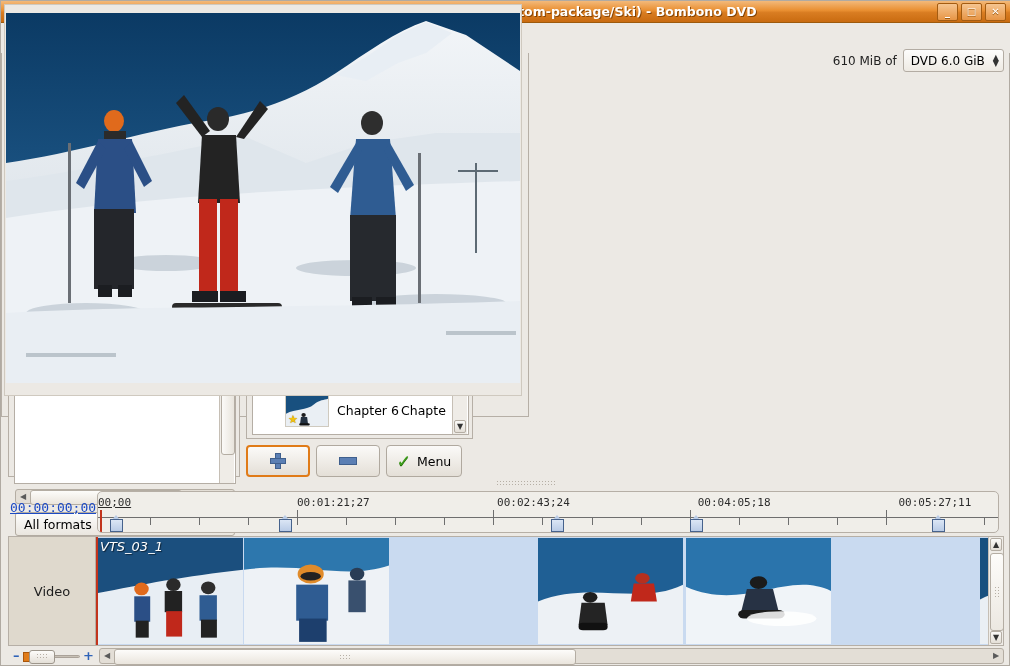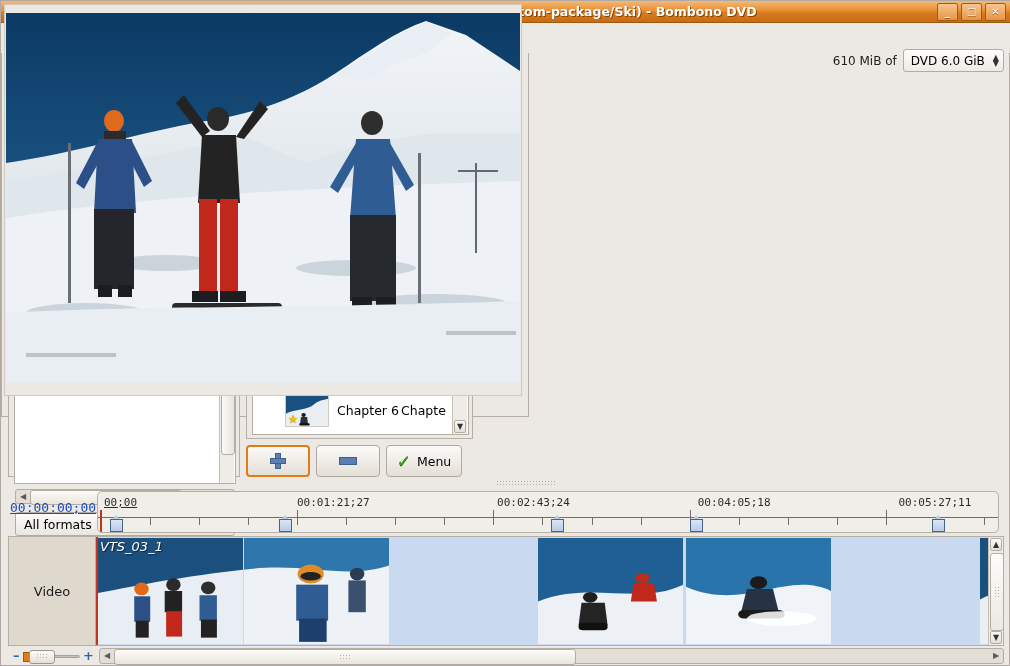--- a/index.html
+++ b/index.html
@@ -611,21 +611,21 @@
           <div class="tick minor" style="left: 543px;"></div>
           <div class="tick major" style="left: 592px;"></div>
           <div class="tick minor" style="left: 641px;"></div>
           <div class="tick minor" style="left: 690px;"></div>
           <div class="tick minor" style="left: 739px;"></div>
           <div class="tick major" style="left: 788px;"></div>
           <div class="tick minor" style="left: 837px;"></div>
           <div class="tick minor" style="left: 886px;"></div>
         </div>
       <div id="ruler-labels">
-          <div class="rlabel" style="left: 6px; text-decoration: underline;">00;00</div>
+          <div class="rlabel" style="left: 0; text-decoration: underline;">00;00</div>
           <div class="rlabel" style="left: 198.9px;">00:01:21;27</div>
           <div class="rlabel" style="left: 399.024px;">00:02:43;24</div>
           <div class="rlabel" style="left: 599.76px;">00:04:05;18</div>
           <div class="rlabel" style="left: 800.496px;">00:05:27;11</div>
         </div>
       <div id="ruler-markers">
           <div class="marker" style="left: 12px;">
             <span class="tip"></span>
             <span class="body"></span>
           </div>

